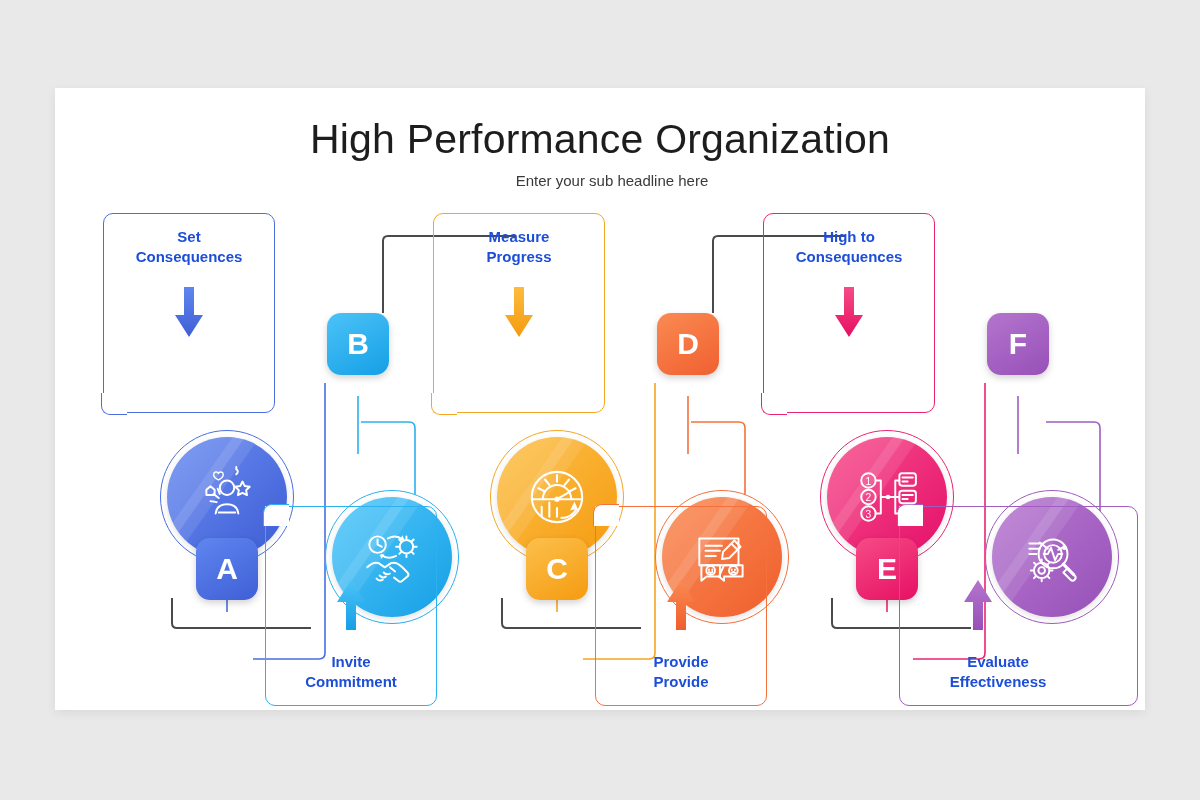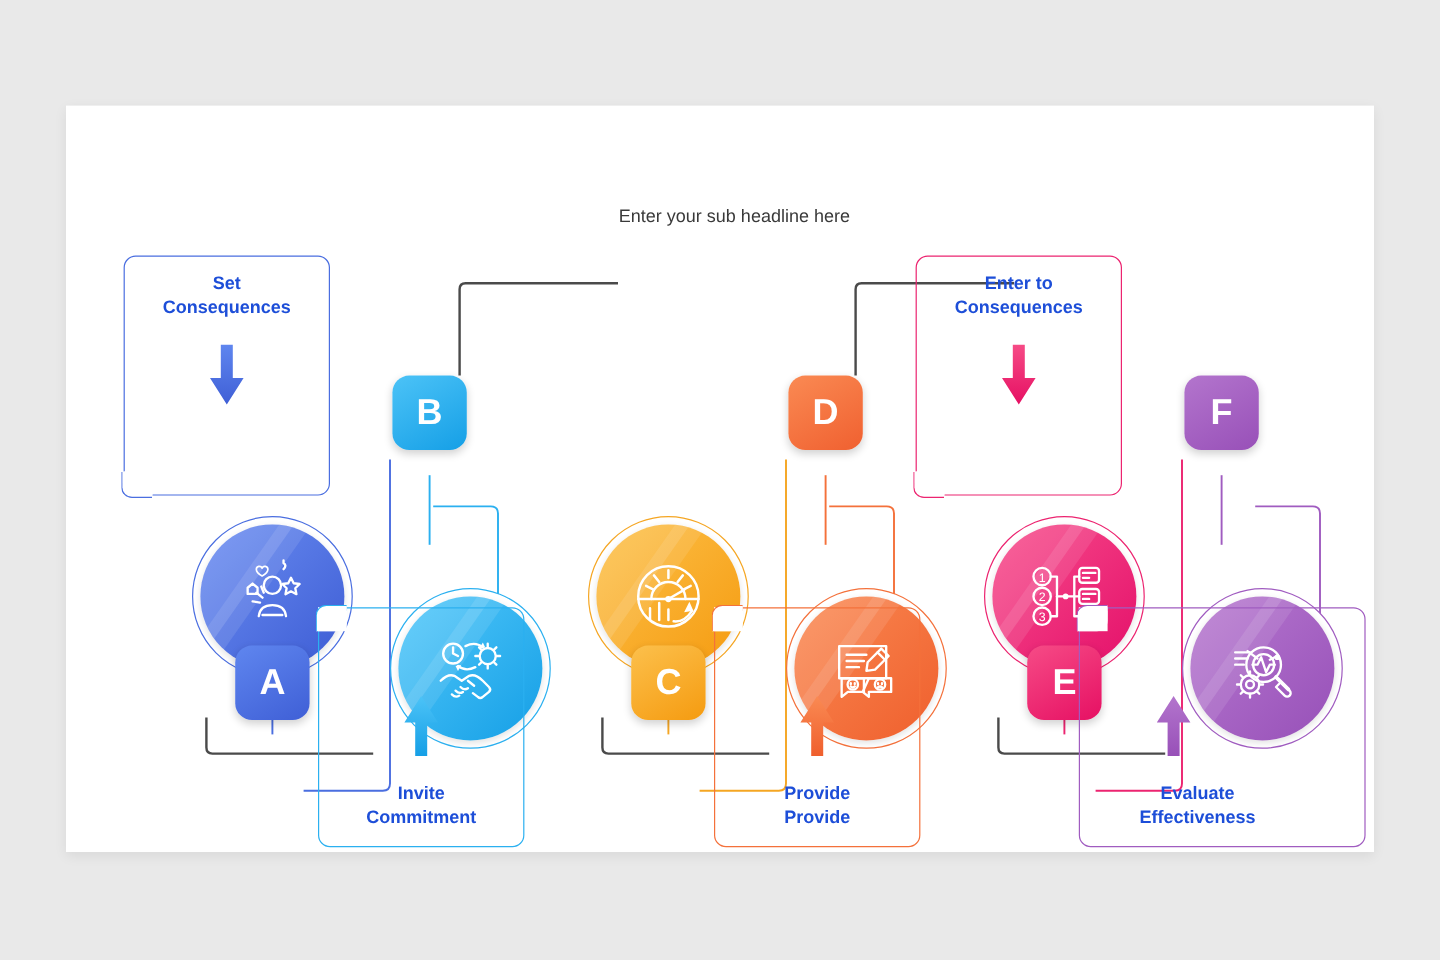--- a/index.html
+++ b/index.html
@@ -102,20 +102,21 @@
   
   .conn{position:absolute;overflow:visible;}
   svg.conn path{fill:none;}
 </style>
 </head>
 <body>
 
 <div id="stage">
   <div class="slide">
 
+    <div class="title">High Performance Organization</div>
     <div class="subtitle">Enter your sub headline here</div>
 
     <svg class="conn" style="left:60px;top:440px;" width="260" height="110" viewBox="0 0 260 110">
       <path d="M57 70 L57 95 Q57 100 62 100 L196 100" stroke="#4a4a4a" stroke-width="2"></path>
       <path d="M196 100 l-9 -4.5 v9 z" fill="#4a4a4a" stroke="none"></path>
     </svg>
 
     <svg class="conn" style="left:270px;top:130px;" width="250" height="120" viewBox="0 0 250 120">
       <path d="M58 95 L58 23 Q58 18 63 18 L190 18" stroke="#4a4a4a" stroke-width="2"></path>
       <path d="M190 18 l-9 -4.5 v9 z" fill="#4a4a4a" stroke="none"></path>
@@ -226,20 +227,38 @@
             </linearGradient>
           </defs>
         <path d="M12 50 h10 v-28 h9 L17 0 L3 22 h9 z" fill="url(#gb)"></path>
       </svg>
     </div>
 
     <svg class="conn" style="left:378px;top:295px;" width="230" height="290" viewBox="0 0 230 290">
       <path d="M222 0 L222 270 Q222 276 216 276 L150 276" stroke="#f5a623" stroke-width="1.6"></path>
     </svg>
 
+    <div class="card top" style="left:378px;top:125px;--c:#f5a623;">
+      <div class="cardbox"></div>
+      <div class="mask"></div>
+      <div class="notch"></div>
+      <div class="ctext">
+        <span>Measure</span><br>
+        <span>Progress</span>
+      </div>
+      <svg class="fatarrow" style="top:74px;" viewBox="0 0 34 52">
+        <defs>
+            <linearGradient id="gc" x1="0" y1="0" x2="0" y2="1">
+          <stop offset="0" stop-color="#fcbb3d"></stop>
+              <stop offset="1" stop-color="#f59b10"></stop>
+            </linearGradient>
+          </defs>
+        <path d="M12 0 h10 v28 h9 L17 50 L3 28 h9 z" fill="url(#gc)"></path>
+      </svg>
+    </div>
 
     <div class="circ" style="left:435px;top:342px;--c:#f5a623;--c1:#fdc14a;--c2:#f59b10;">
       <div class="inner">
         <svg width="70" height="70" viewBox="0 0 64 64" fill="none" stroke="#fff" stroke-width="1.9" stroke-linecap="round" stroke-linejoin="round">
           <circle cx="32" cy="32" r="23"></circle>
           <path d="M9 34 h46"></path>
           <path d="M15 24 l6 3 M21 16 l4 5 M32 12 v6 M43 16 l-4 5 M49 24 l-6 3"></path>
           <path d="M19 34 a13 13 0 0 1 26 0"></path>
           <circle cx="32" cy="34" r="2.4" fill="#fff" stroke="none"></circle>
           <path d="M32 34 L44 27"></path>
@@ -306,21 +325,21 @@
 
     <svg class="conn" style="left:708px;top:295px;" width="230" height="290" viewBox="0 0 230 290">
       <path d="M222 0 L222 270 Q222 276 216 276 L150 276" stroke="#ec2470" stroke-width="1.6"></path>
     </svg>
 
     <div class="card top" style="left:708px;top:125px;--c:#ec2470;">
       <div class="cardbox"></div>
       <div class="mask"></div>
       <div class="notch"></div>
       <div class="ctext">
-        <span>Enter to</span><br>
+        <span>High to</span><br>
         <span>Consequences</span>
       </div>
       <svg class="fatarrow" style="top:74px;" viewBox="0 0 34 52">
         <defs>
             <linearGradient id="ge" x1="0" y1="0" x2="0" y2="1">
           <stop offset="0" stop-color="#f64b86"></stop>
               <stop offset="1" stop-color="#e61063"></stop>
             </linearGradient>
           </defs>
         <path d="M12 0 h10 v28 h9 L17 50 L3 28 h9 z" fill="url(#ge)"></path>

